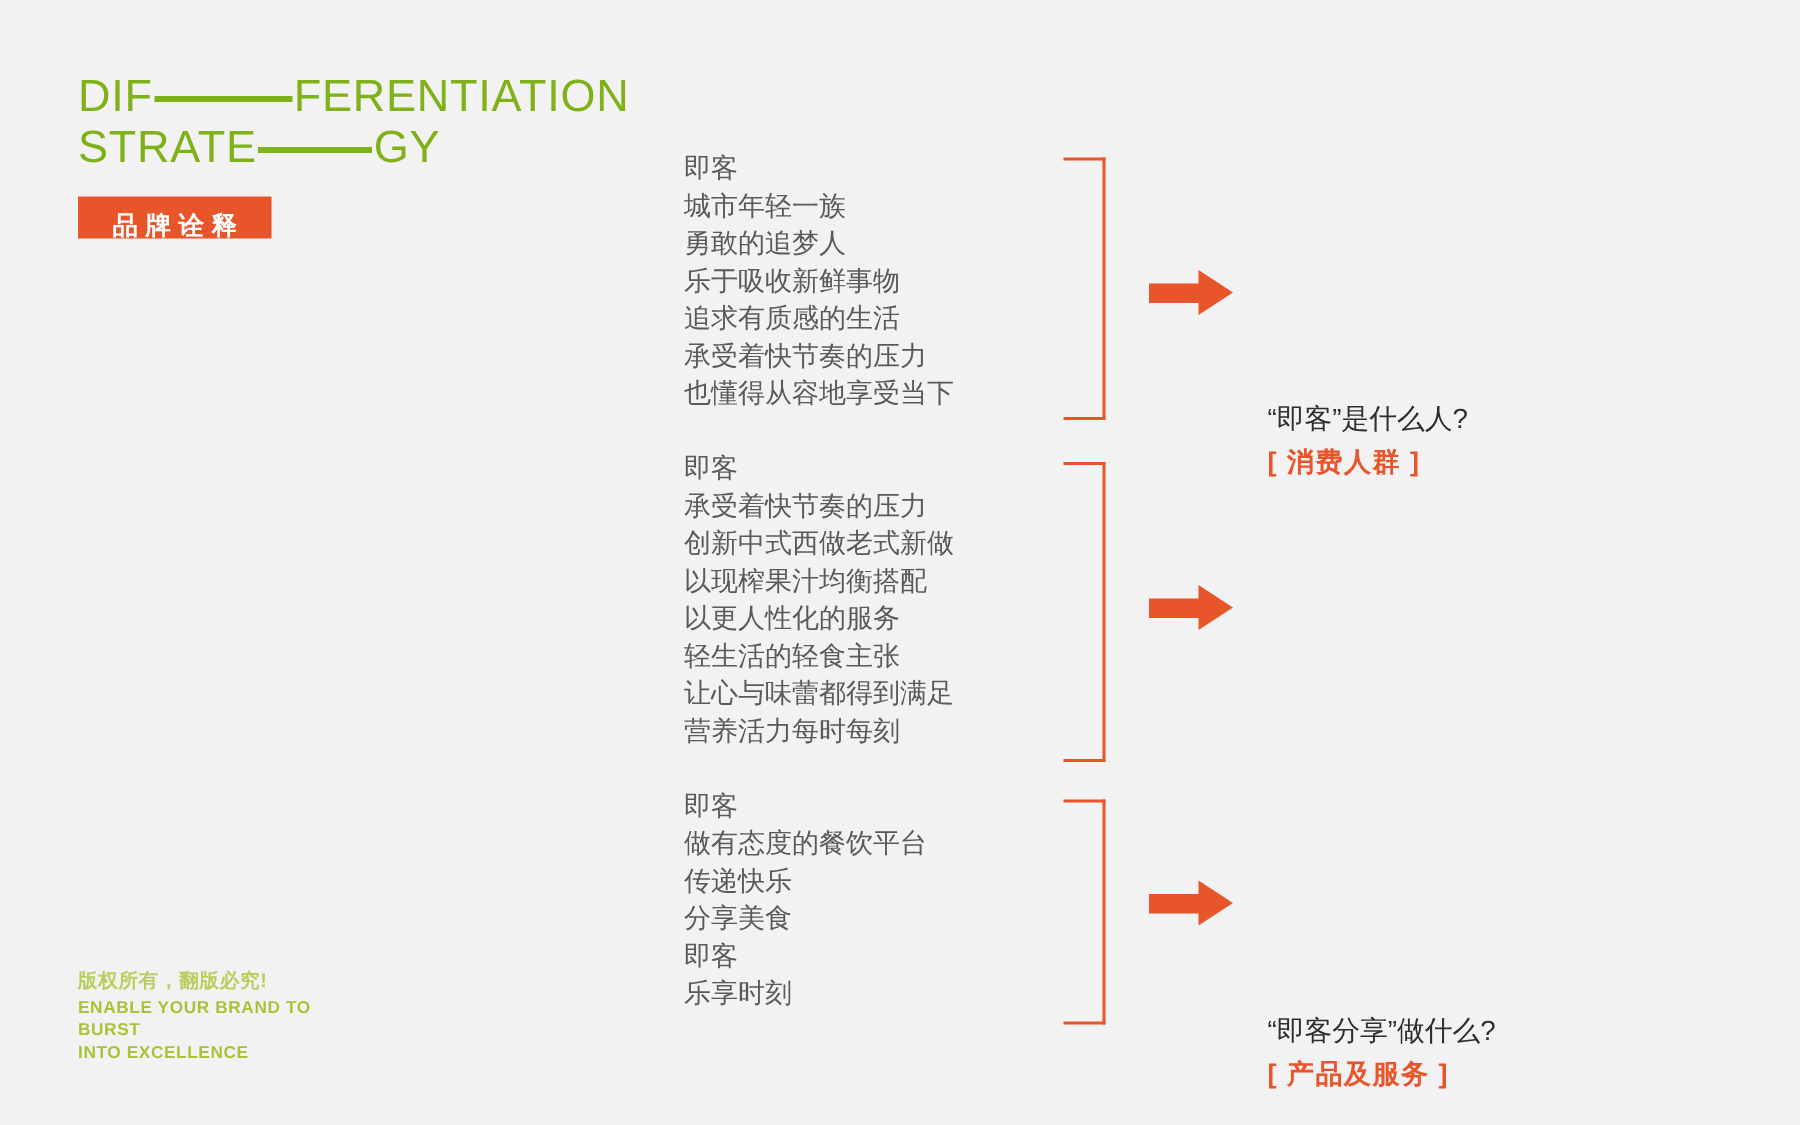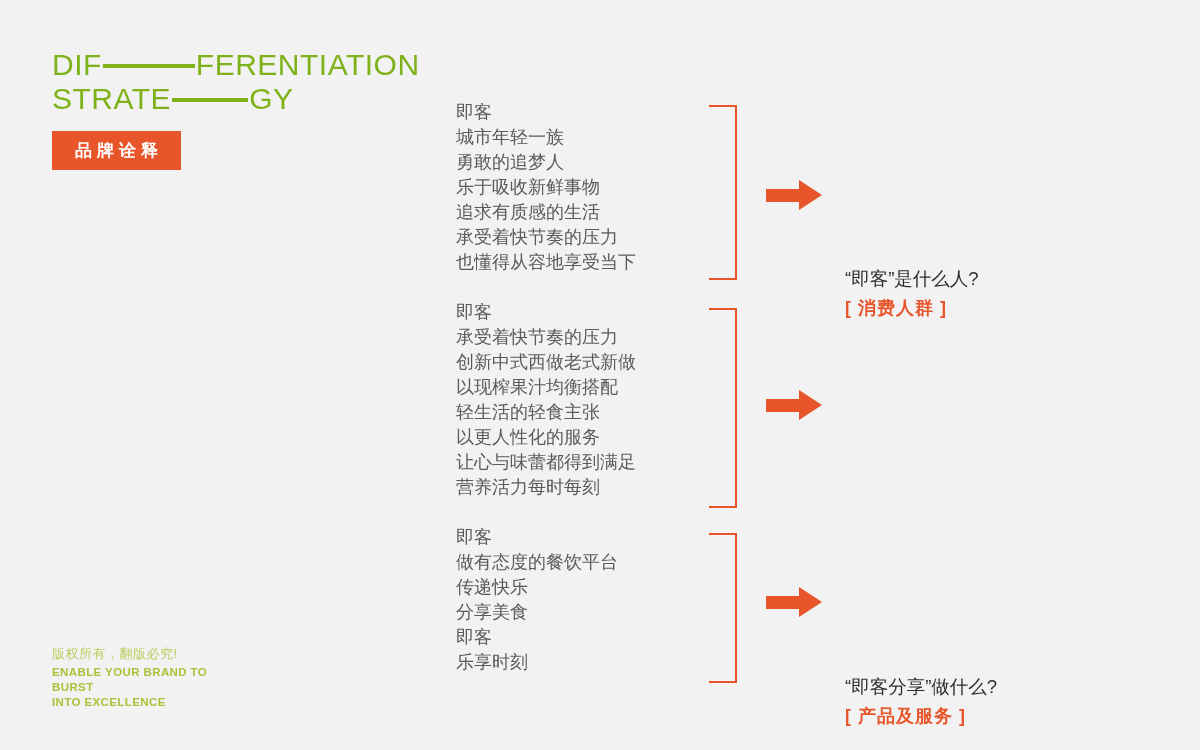--- a/index.html
+++ b/index.html
@@ -47,36 +47,37 @@
   #rule-2 { width: 76px; }
 
   #brand-badge {
     margin-top: 17px;
     display: inline-block;
     background: #e8552a;
     color: #ffffff;
     font-size: 17px;
     font-weight: bold;
     letter-spacing: 5px;
-    padding: 11px 18px 11px 23px;
+    padding: 11px 18px 0 23px;
     line-height: 1;
   }
 
   
   #footer-block {
     position: absolute;
     left: 52px;
     top: 645px;
     width: 300px;
   }
   #footer-cn {
     color: #b9ce60;
     font-size: 13px;
     line-height: 17px;
     letter-spacing: 0.5px;
+    font-weight: bold;
   }
   #footer-en {
     color: #a8c33a;
     font-size: 11.5px;
     font-weight: bold;
     line-height: 15px;
     letter-spacing: 0.4px;
     margin-top: 3px;
     width: 200px;
   }
@@ -214,22 +215,22 @@
   </div>
 </div>
 
 <div class="group" id="group-1">
   <div class="group-inner">
     <div class="lines">
       <div class="line">即客</div>
       <div class="line">承受着快节奏的压力</div>
       <div class="line">创新中式西做老式新做</div>
       <div class="line">以现榨果汁均衡搭配</div>
+      <div class="line">以更人性化的服务</div>
       <div class="line">轻生活的轻食主张</div>
-      <div class="line">以更人性化的服务</div>
       <div class="line">让心与味蕾都得到满足</div>
       <div class="line">营养活力每时每刻</div>
     </div>
     <div class="bracket" id="bracket-1"></div>
     <div class="arrow" id="arrow-1">
       <span class="shaft"></span>
       <span class="head"></span>
     </div>
     <div class="answer" id="answer-1">
       <div class="answer-question">“即客分享”做什么?</div>

